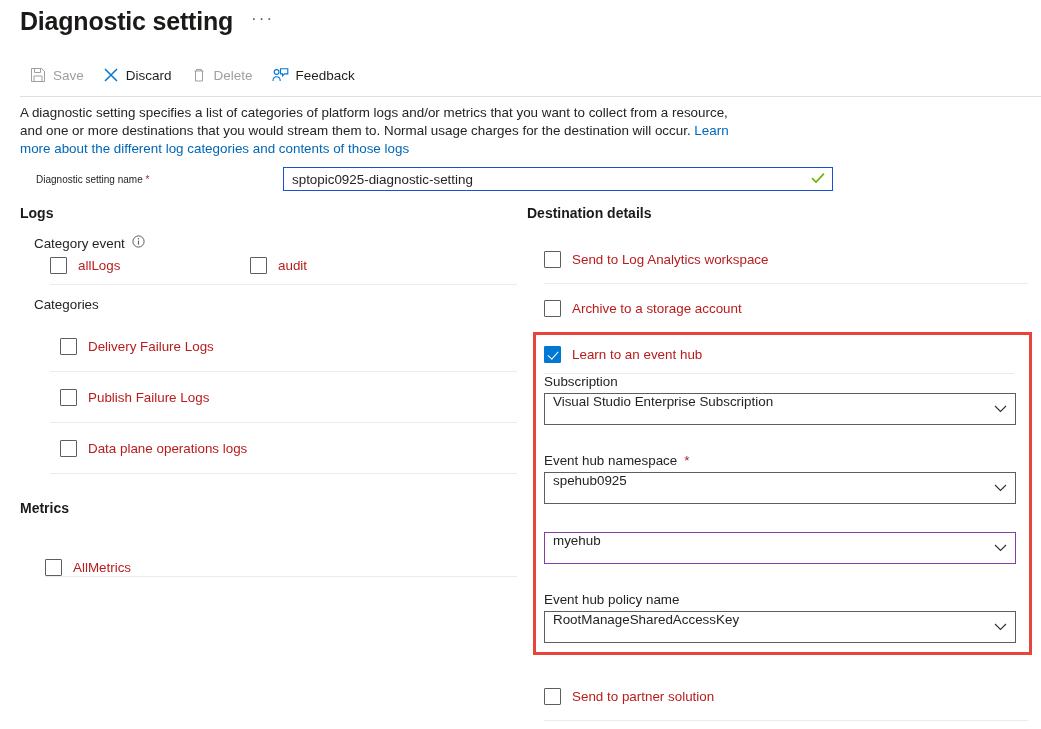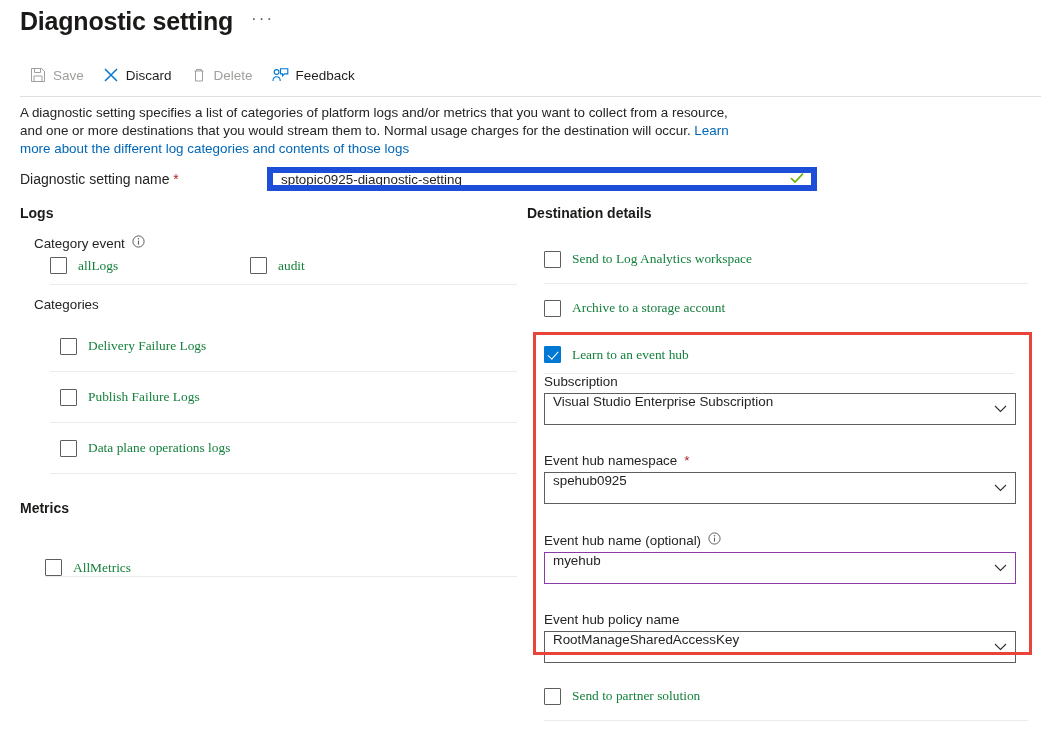--- a/index.html
+++ b/index.html
@@ -51,25 +51,25 @@
     position: absolute; left: 20px; top: 104px; width: 715px;
     font-size: 13.4px; line-height: 17.8px; color: #242424;
   }
   .lnk { color: #0067b8; text-decoration: none; cursor: pointer; }
 
   
   .name-row {
     position: absolute; left: 20px; top: 167px;
     display: flex; align-items: center;
   }
-  .name-label { width: 247px; font-size: 14px; color: #242424; }
+  .name-label { width: 247px; font-size: 10px; color: #242424; margin-left: 16px; }
   .req { color: #a4262c; }
   .name-input-wrap {
     position: relative; width: 550px; height: 24px;
-    border: 6px solid #1d4ed8; background: #fff;
+    border: 1px solid #1d4ed8; background: #fff;
     display: flex; align-items: center;
   }
   .name-input {
     border: 0; outline: 0; background: transparent;
     font-family: "Liberation Sans", sans-serif;
     font-size: 13.4px; color: #242424;
     padding: 0 24px 0 8px; width: 100%; height: 100%;
   }
   .valid-check {
     position: absolute; right: 7px; top: 50%; transform: translateY(-50%);
@@ -87,21 +87,21 @@
   .sub-head {
     font-size: 13.4px; color: #242424;
     display: flex; align-items: center; gap: 7px;
     margin: 0 0 6px 14px;
   }
   .sub-head.plain { margin-bottom: 9px; }
 
   
   .cbrow {
     display: flex; align-items: center; gap: 11px;
-    font-size: 13.4px; color: #15803d; cursor: pointer; font-family: Liberation Serif, serif;
+    font-size: 13.4px; color: #b91c1c; cursor: pointer;
   }
   .cbox {
     width: 17px; height: 17px; flex: none;
     border: 1px solid #605e5c; background: #fff; border-radius: 1px;
     position: relative;
   }
   .cbox.checked { background: #0078d4; border-color: #0078d4; }
   .cbox.checked::after {
     content: ""; position: absolute;
     left: 5px; top: 2px; width: 5px; height: 9px;
@@ -355,30 +355,20 @@
           <span>spehub0925</span>
           <span class="chev">
             <svg width="13" height="9" viewBox="0 0 13 9">
                 <path d="M1 1.5L6.5 7 12 1.5" fill="none" stroke="#323130" stroke-width="1.1"></path>
               </svg>
           </span>
         </div>
       </div>
 
       <div class="fld">
-        <div class="fld-label">
-          <span>Event hub name (optional)</span>
-          <span class="info-ico">
-            <svg width="13" height="13" viewBox="0 0 13 13">
-                <circle cx="6.5" cy="6.5" r="5.6" fill="none" stroke="#605e5c" stroke-width="1"></circle>
-                <circle cx="6.5" cy="3.7" r="0.75" fill="#605e5c"></circle>
-                <path d="M6.5 5.6v4" stroke="#605e5c" stroke-width="1.1"></path>
-              </svg>
-          </span>
-        </div>
         <div class="ddl focused">
           <span>myehub</span>
           <span class="chev">
             <svg width="13" height="9" viewBox="0 0 13 9">
                 <path d="M1 1.5L6.5 7 12 1.5" fill="none" stroke="#323130" stroke-width="1.1"></path>
               </svg>
           </span>
         </div>
       </div>
 

